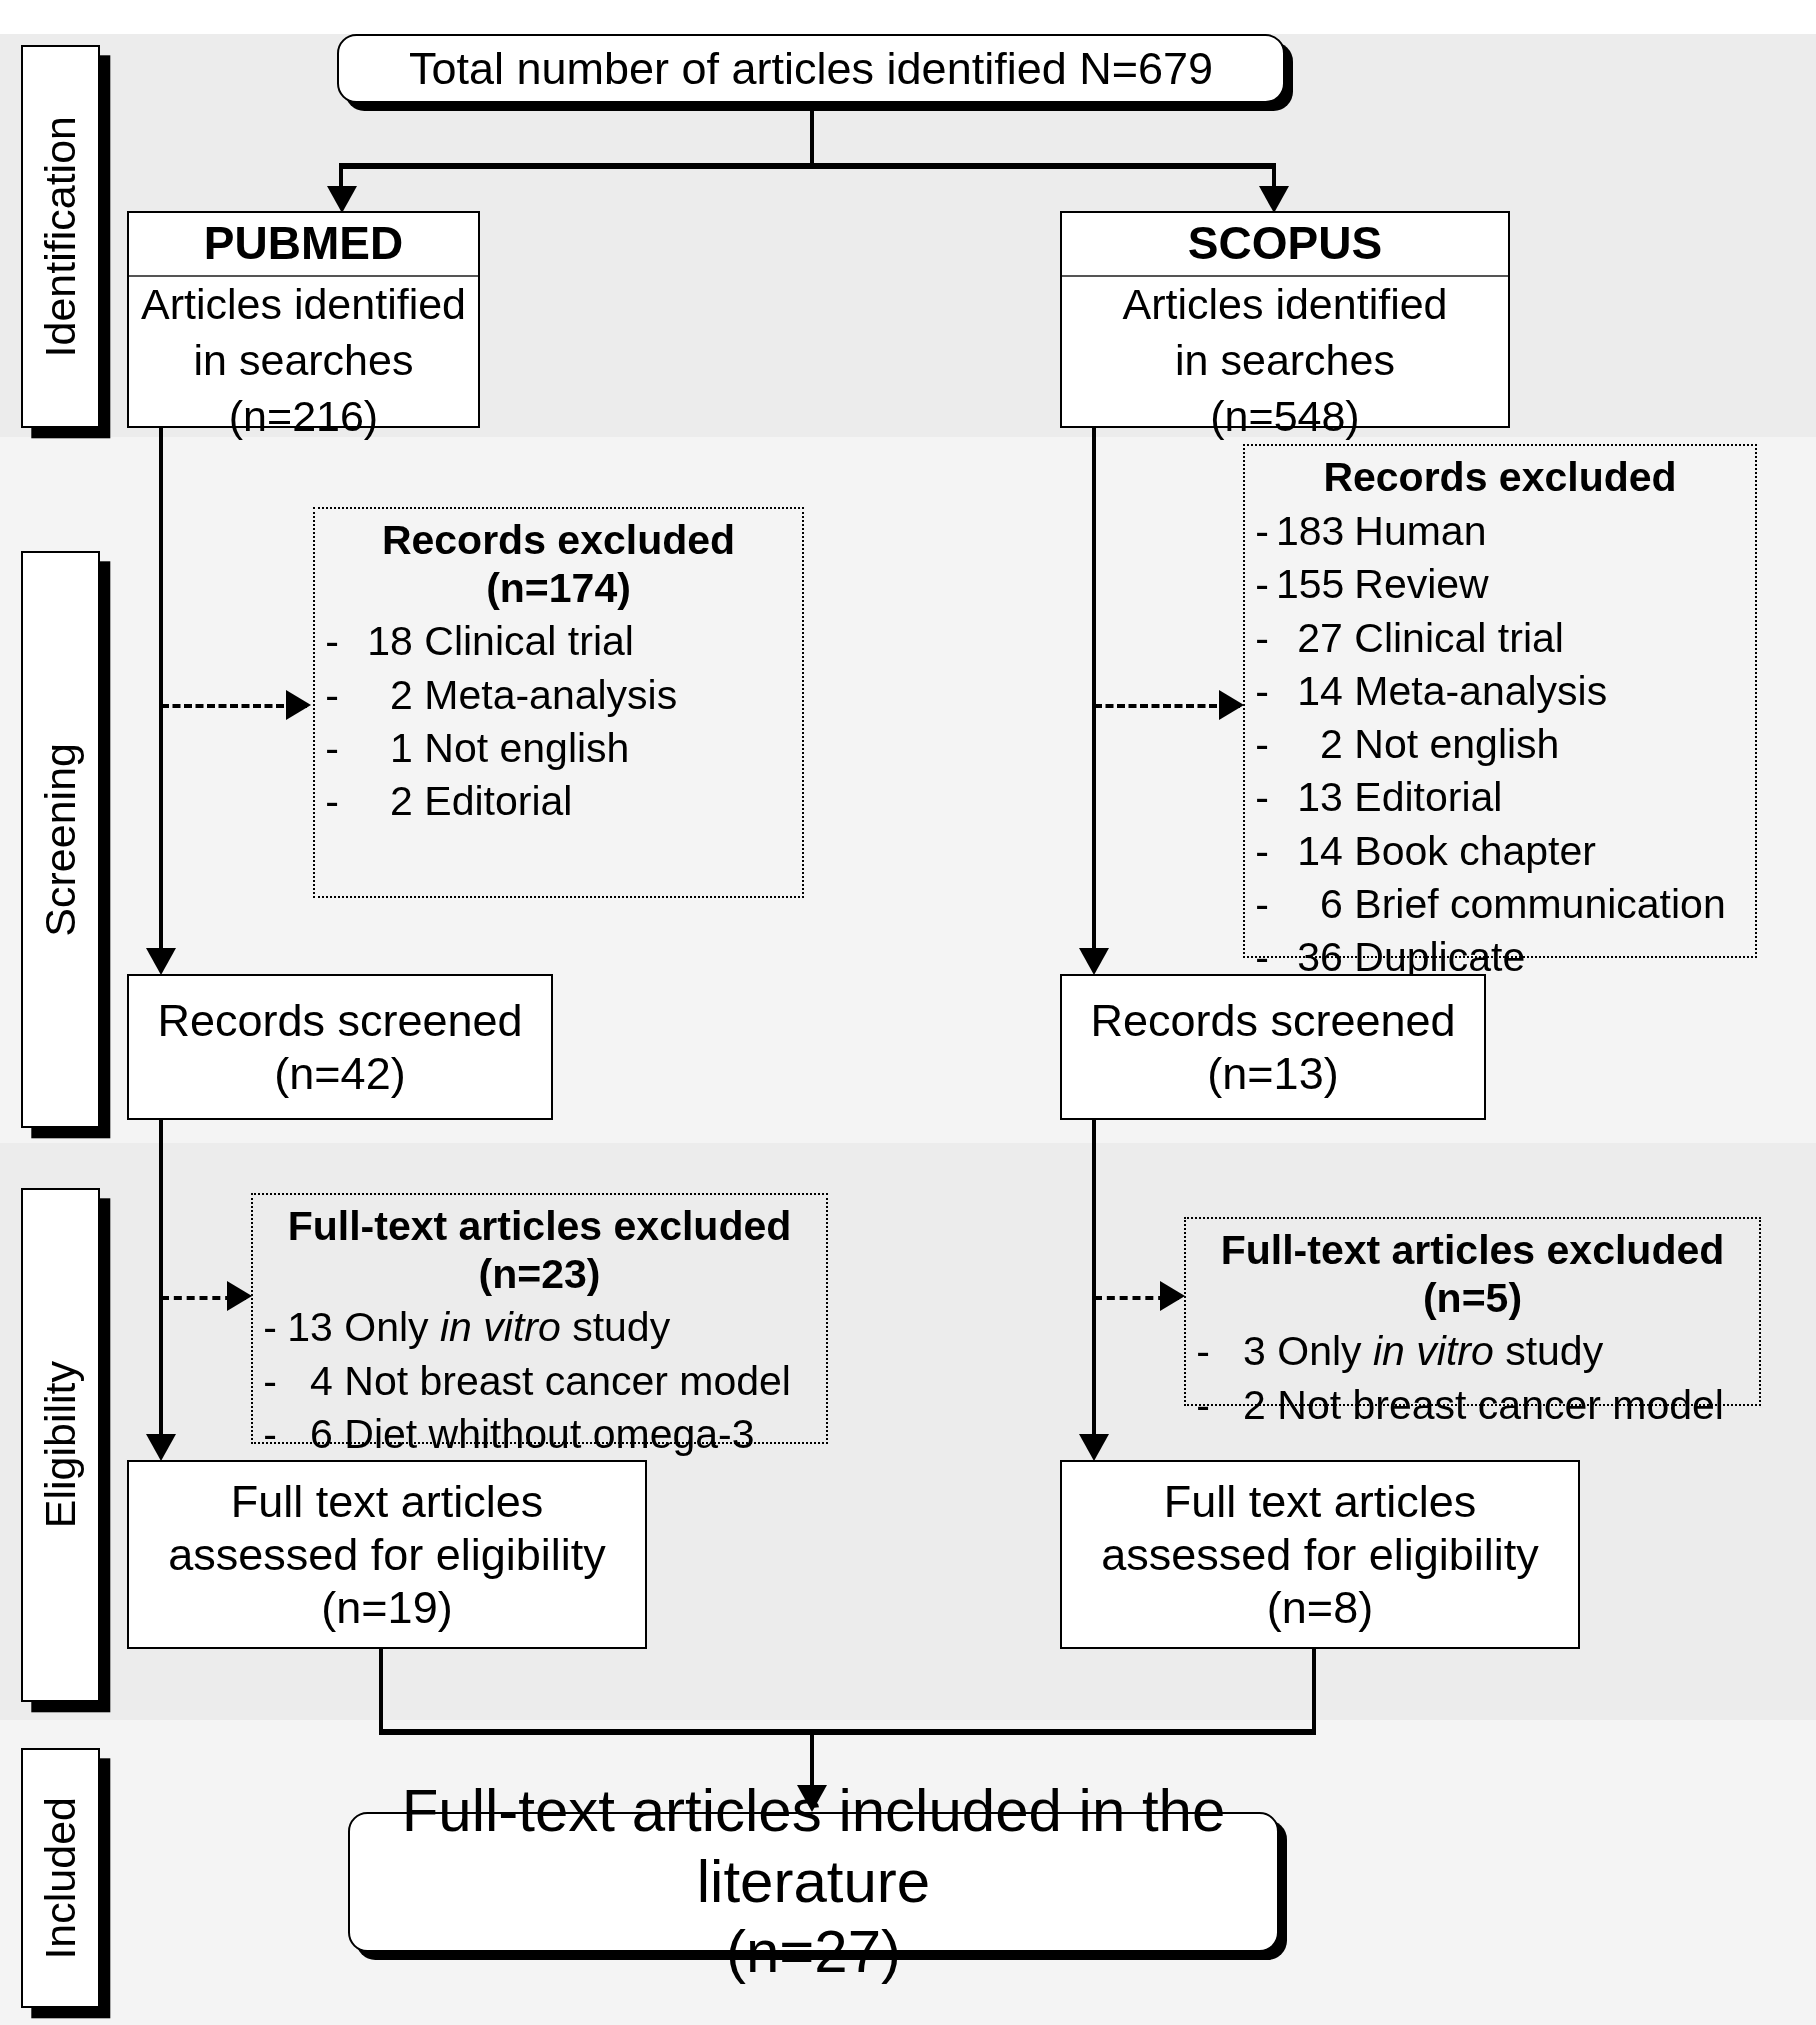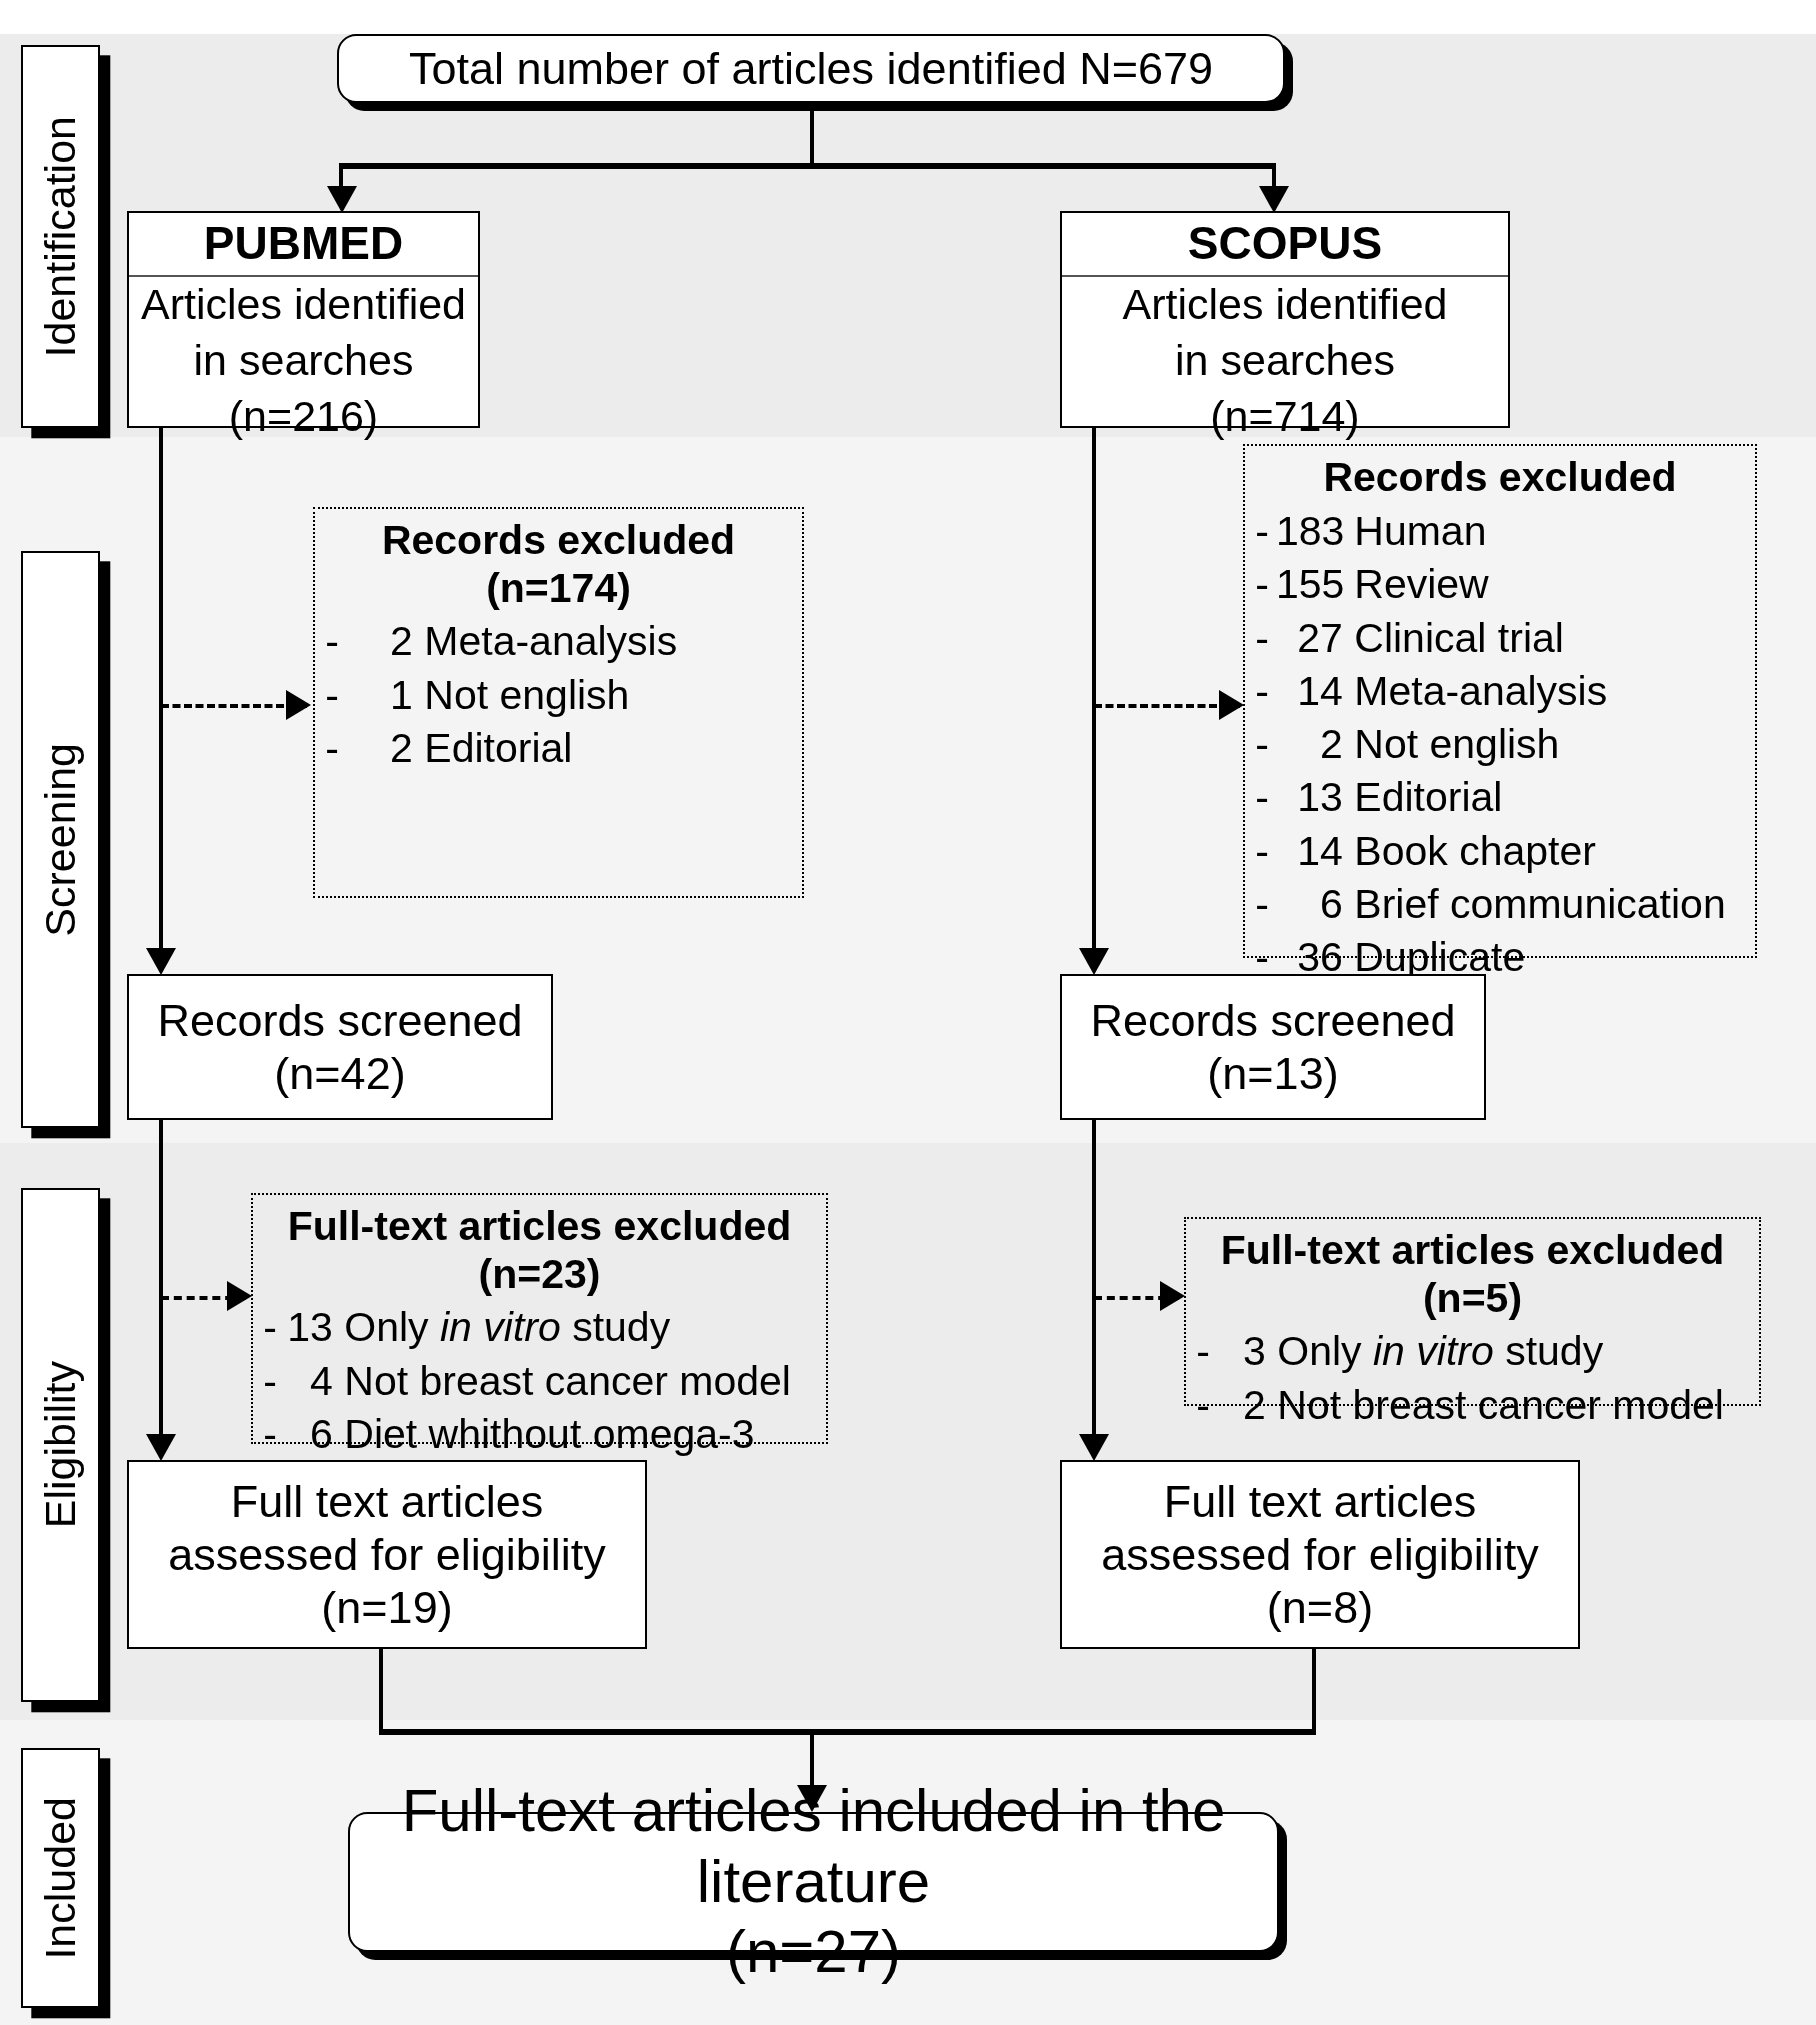--- a/index.html
+++ b/index.html
@@ -115,39 +115,40 @@
       <div>in searches</div>
       <div>(n=216)</div>
     </div>
   </div>
 
   <div class="srcbox" style="left:1060px;top:211px;width:450px;height:217px;">
     <div class="hdr">SCOPUS</div>
     <div class="bdy">
       <div>Articles identified</div>
       <div>in searches</div>
-      <div>(n=714)</div>
+      <div>(n=548)</div>
     </div>
   </div>
 
   <div class="vline" style="left:159px;top:428px;height:543px;"></div>
   <div class="arrowhead" style="left:146px;top:948px;"></div>
 
   <div class="dashline" style="left:161px;top:704px;width:146px;"></div>
   <div class="arrowhead right" style="left:286px;top:690px;"></div>
 
   <div class="vline" style="left:1092px;top:428px;height:543px;"></div>
   <div class="arrowhead" style="left:1079px;top:948px;"></div>
   <div class="dashline" style="left:1094px;top:704px;width:146px;"></div>
   <div class="arrowhead right" style="left:1219px;top:690px;"></div>
 
   <div class="excl" style="left:313px;top:507px;width:491px;height:391px;">
     <div class="title">Records excluded</div>
     <div class="title">(n=174)</div>
     <ul>
+      <li><span class="dash">-</span><span class="num" style="width:67px">18</span> <span>Clinical trial</span></li>
       <li><span class="dash">-</span><span class="num" style="width:67px">2</span> <span>Meta-analysis</span></li>
       <li><span class="dash">-</span><span class="num" style="width:67px">1</span> <span>Not english</span></li>
       <li><span class="dash">-</span><span class="num" style="width:67px">2</span> <span>Editorial</span></li>
     </ul>
   </div>
 
   <div class="excl" style="left:1243px;top:444px;width:514px;height:514px;">
     <div class="title">Records excluded</div>
     <ul>
       <li><span class="dash">-</span><span class="num" style="width:67px">183</span> <span>Human</span></li>

